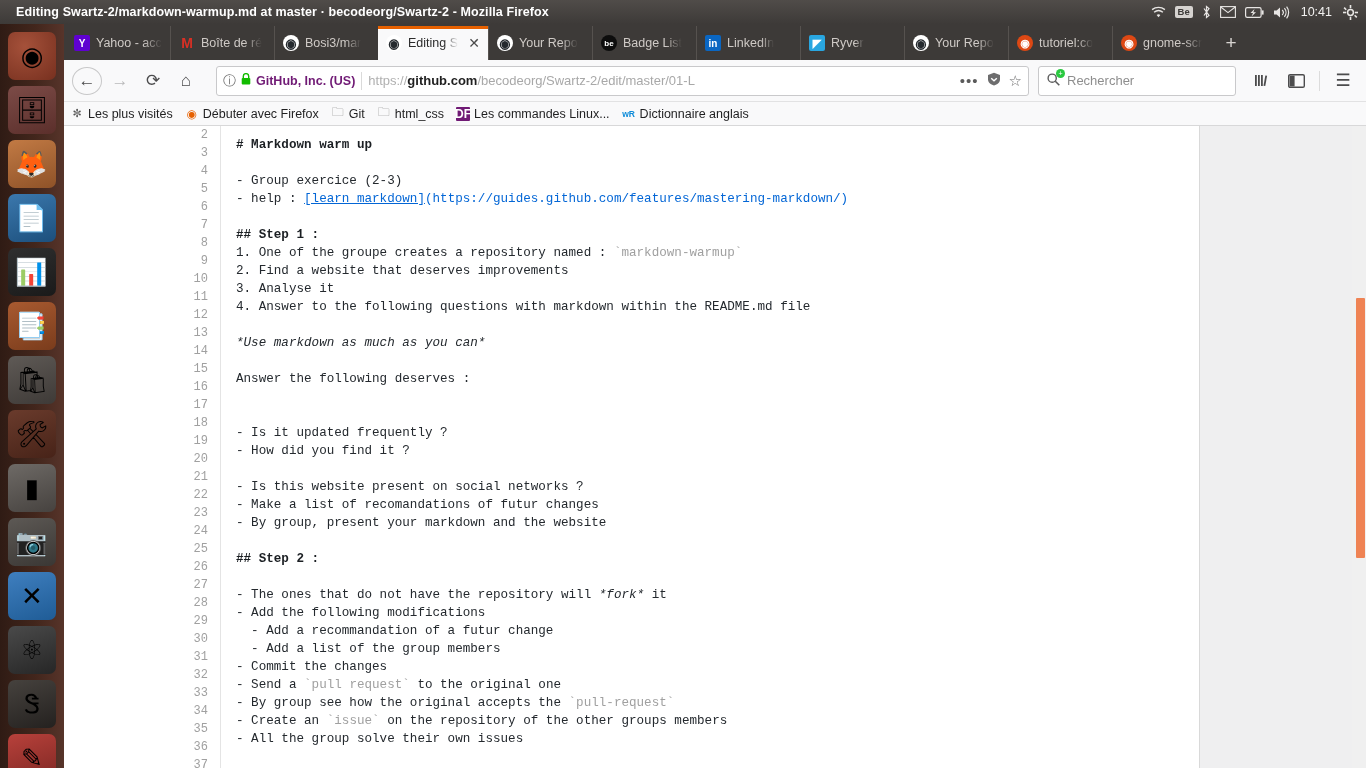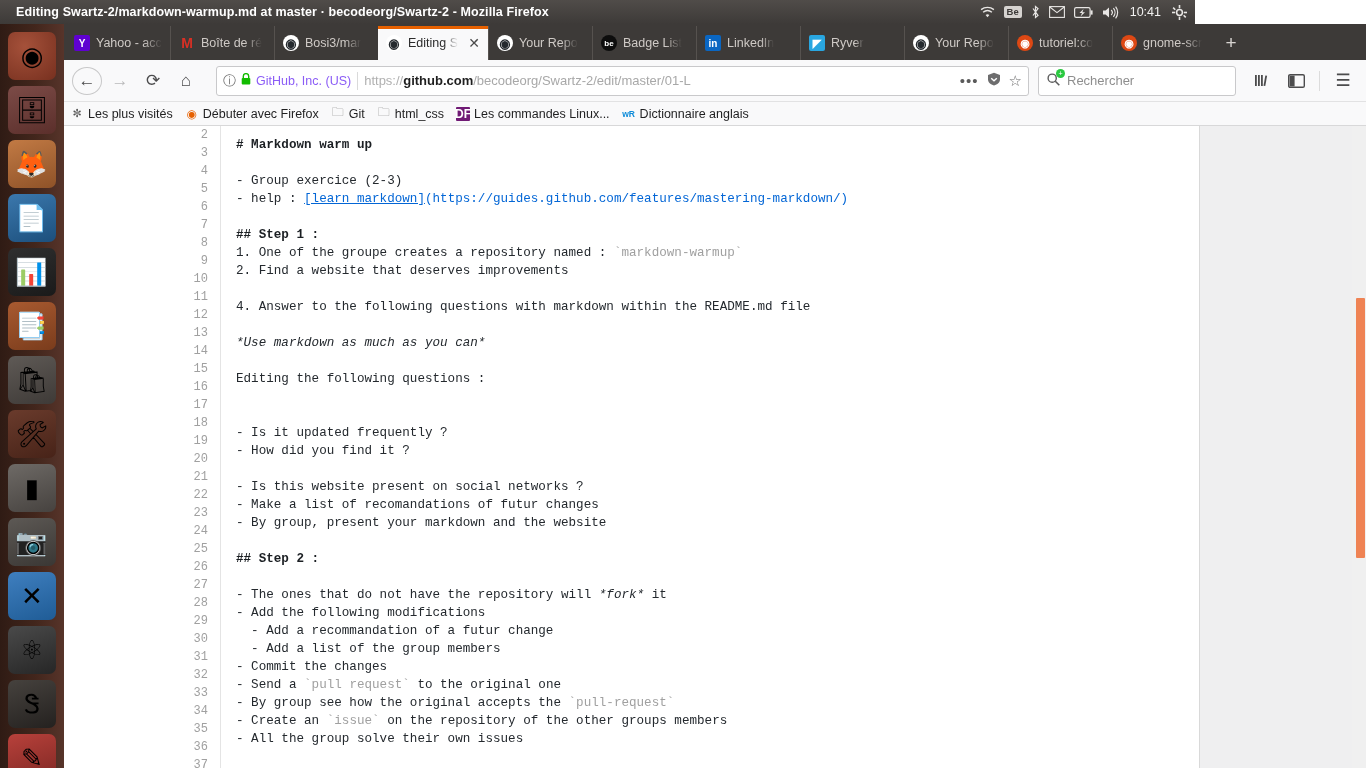--- a/index.html
+++ b/index.html
@@ -7,21 +7,21 @@
   html, body {
     width: 1366px; height: 768px;
     overflow: hidden;
     background: #fff;
     font-family: "Liberation Sans", sans-serif;
   }
 
   
   .top-panel {
     position: absolute; top: 0; left: 0;
-    width: 1195px; height: 24px;
+    width: 1366px; height: 24px;
     background: linear-gradient(to bottom, #504c49 0%, #3d3a38 100%);
     display: flex; align-items: center;
     color: #f2f1f0;
   }
   .panel-title {
     margin-left: 16px;
     font-size: 12.5px; font-weight: bold;
     color: #ffffff;
     white-space: nowrap;
     letter-spacing: .1px;
@@ -168,21 +168,21 @@
     border: 1px solid #c9c9cb; border-radius: 3px;
     display: flex; align-items: center;
     padding: 0 6px; gap: 6px;
     font-size: 13px;
     overflow: hidden;
   }
   .id-block { display: flex; align-items: center; gap: 5px; flex: 0 0 auto; padding-right: 6px;
      border-right: 1px solid #dadada; }
   .info-i { color: #737373; font-size: 13px; }
   .lock { color: #12bc00; font-size: 12px; }
-  .org { color: #8b5cf6; font-size: 12.5px; font-weight: 400; white-space: nowrap; }
+  .org { color: #701a75; font-size: 12.5px; font-weight: 700; white-space: nowrap; }
   .url-text {
     flex: 1 1 auto; overflow: hidden; white-space: nowrap;
     color: #a8a8a8; font-size: 13px;
     -webkit-mask-image: linear-gradient(to right, #000 93%, transparent 100%);
     mask-image: linear-gradient(to right, #000 93%, transparent 100%);
   }
   .url-text b { color: #1f1f1f; font-weight: 600; }
   .url-text .sch { color: #b0b0b0; }
   .url-actions { display: flex; align-items: center; gap: 8px; flex: 0 0 auto; padding-left: 6px; }
   .dots { color: #5b5b5b; font-size: 15px; letter-spacing: 1px; }
@@ -561,40 +561,41 @@
           <div class="code-row">
             <span class="ln">8</span>
             <span class="src"><span>1. One of the groupe creates a repository named : </span><span class="md-code">`markdown-warmup`</span></span>
           </div>
           <div class="code-row">
             <span class="ln">9</span>
             <span class="src"><span>2. Find a website that deserves improvements</span></span>
           </div>
           <div class="code-row">
             <span class="ln">10</span>
+            <span class="src"><span>3. Analyse it</span></span>
           </div>
           <div class="code-row">
             <span class="ln">11</span>
             <span class="src"><span>4. Answer to the following questions with markdown within the README.md file</span></span>
           </div>
           <div class="code-row">
             <span class="ln">12</span>
             <span class="src"></span>
           </div>
           <div class="code-row">
             <span class="ln">13</span>
             <span class="src"><span class="md-i">*Use markdown as much as you can*</span></span>
           </div>
           <div class="code-row">
             <span class="ln">14</span>
             <span class="src"></span>
           </div>
           <div class="code-row">
             <span class="ln">15</span>
-            <span class="src"><span>Editing the following questions :</span></span>
+            <span class="src"><span>Answer the following deserves :</span></span>
           </div>
           <div class="code-row">
             <span class="ln">16</span>
             <span class="src"></span>
           </div>
           <div class="code-row">
             <span class="ln">17</span>
           </div>
           <div class="code-row">
             <span class="ln">18</span>

